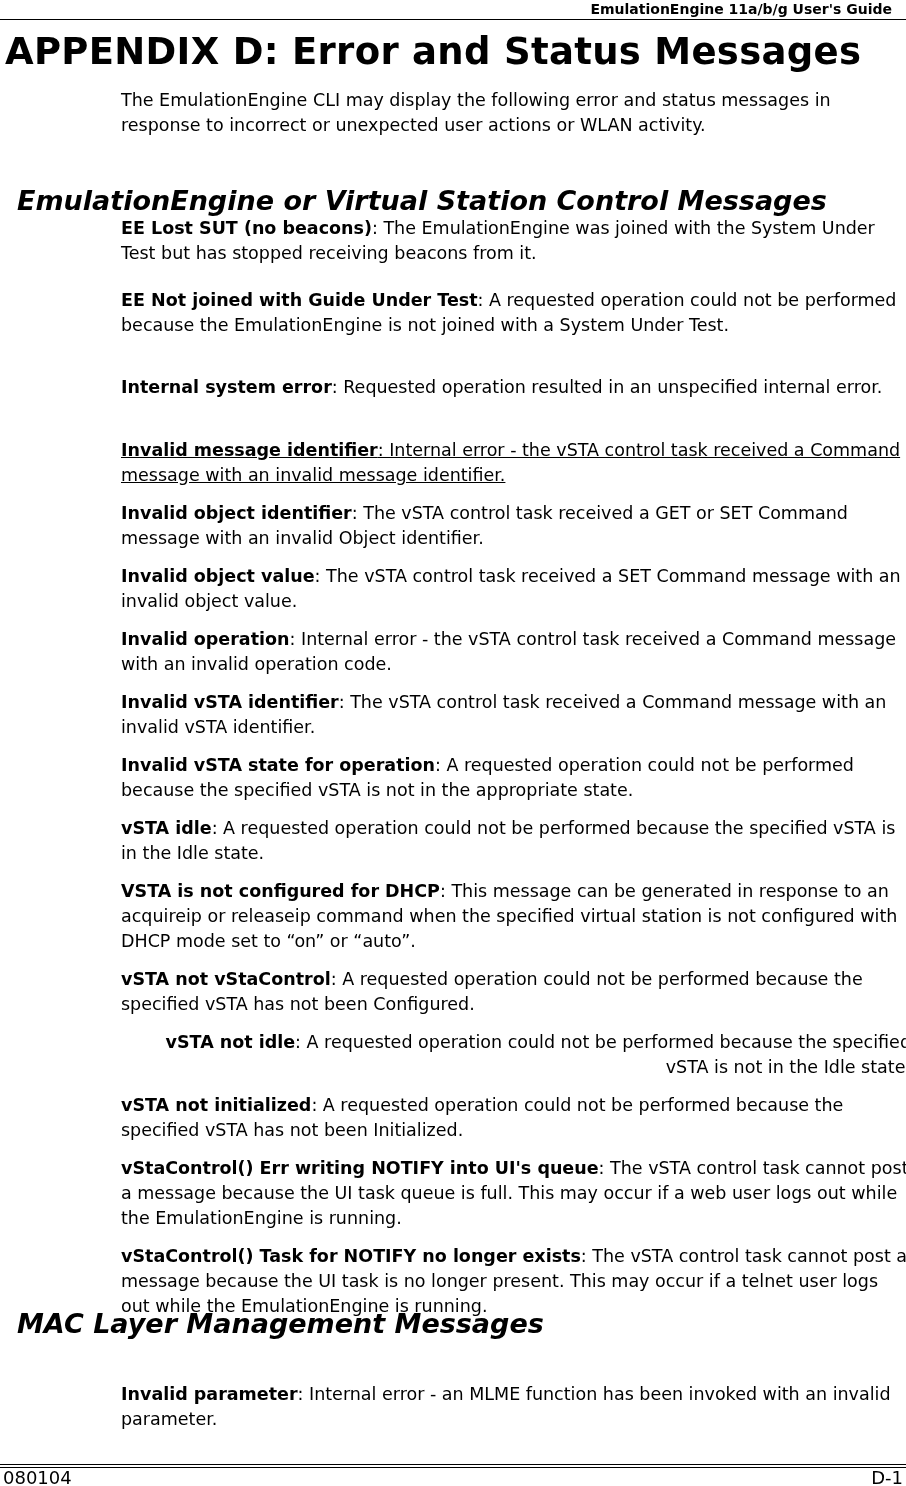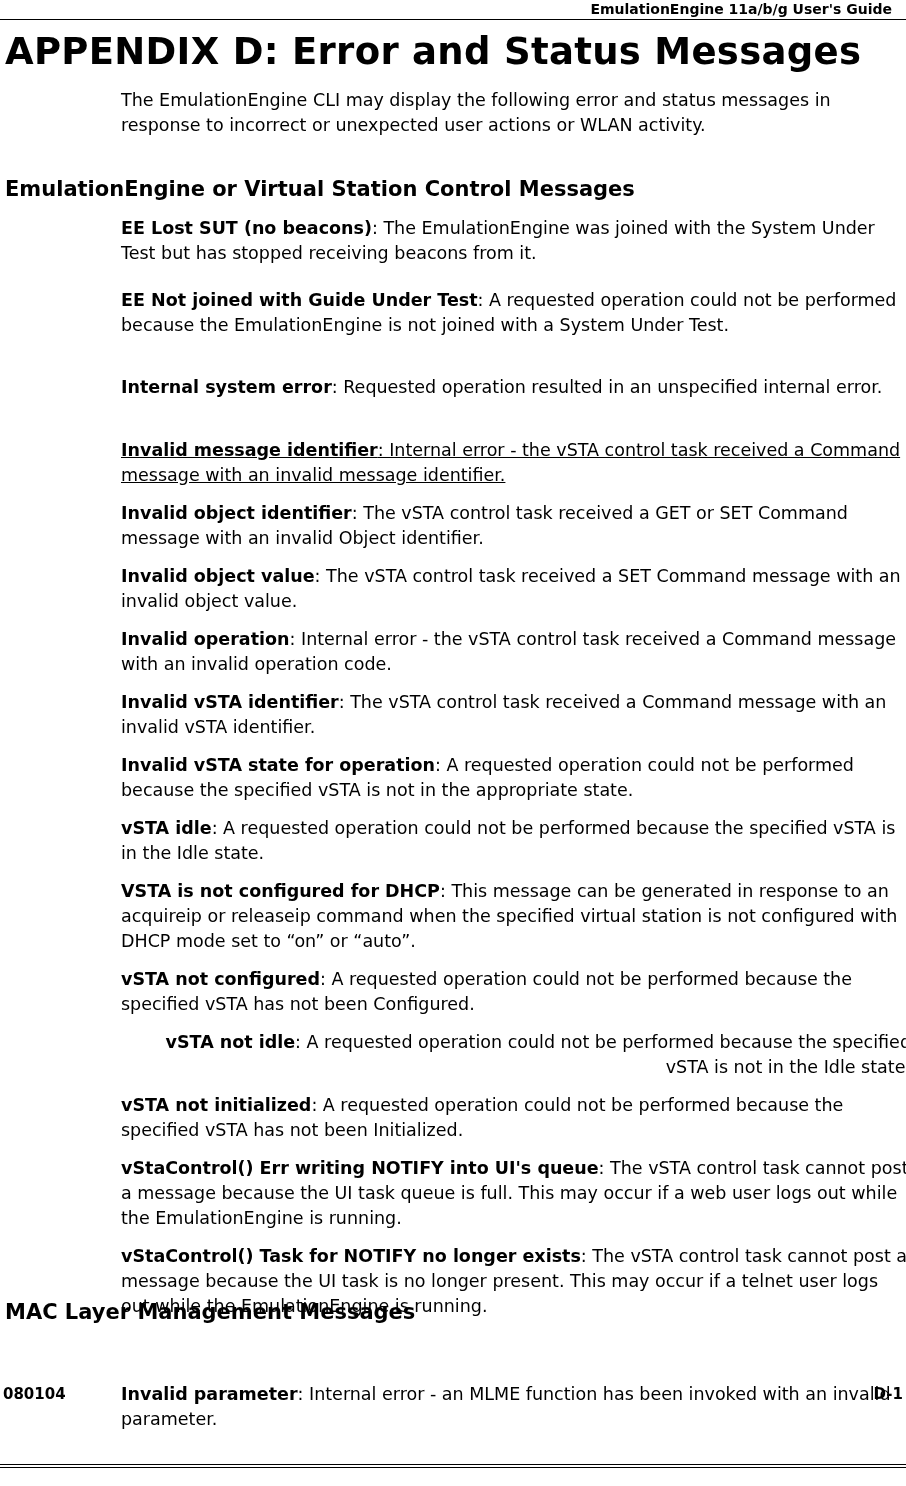--- a/index.html
+++ b/index.html
@@ -14,36 +14,37 @@
       padding-right: 14px;
       font-family: "DejaVu Sans", sans-serif;
     }
     .h1 {
       position: absolute; left: 5px; top: 34px;
       font-size: 37px; font-weight: bold; letter-spacing: 0.3px;
       font-family: "DejaVu Sans", sans-serif; margin: 0; line-height: 36px;
     }
     .h2 {
       position: absolute; left: 5px;
-      font-size: 21px; font-weight: bold; margin: 0; line-height: 36px;
+      font-size: 27px; font-weight: bold; margin: 12px; line-height: 36px;
       font-family: "DejaVu Sans", sans-serif;
+      font-style: italic;
     }
     .para {
       position: absolute; left: 116px; width: 790px;
       font-size: 17.5px; line-height: 25px;
       font-family: "DejaVu Sans", sans-serif;
       margin: 5px;
     }
     .para b { font-weight: bold; }
     .footer-rule {
       position: absolute; left: 0; right: 0; top: 1464px;
       height: 2px; border-top: 1px solid #000; border-bottom: 1px solid #000;
     }
     .footer-left, .footer-right {
-      position: absolute; top: 1386px; font-weight: bold; font-size: 15px;
+      position: absolute; top: 1469px; font-weight: normal; font-size: 18px;
       line-height: 17px; font-family: "DejaVu Sans", sans-serif;
     }
     .footer-left { left: 3px; }
     .footer-right { right: 3px; }
   </style>
 </head>
 <body>
 
 <div class="running-header">EmulationEngine 11a/b/g User's Guide</div>
 
@@ -56,21 +57,21 @@
 <p class="para" style="top:283px;"><b>EE Not joined with Guide Under Test</b><span>: A requested operation could not be performed because the EmulationEngine is not joined with a System Under Test.</span></p>
 <p class="para" style="top:370px;"><b>Internal system error</b><span>: Requested operation resulted in an unspecified internal error.</span></p>
 <p class="para" style="top:433px;text-decoration:underline;"><b>Invalid message identifier</b><span>: Internal error - the vSTA control task received a Command message with an invalid message identifier.</span></p>
 <p class="para" style="top:496px;"><b>Invalid object identifier</b><span>: The vSTA control task received a GET or SET Command message with an invalid Object identifier.</span></p>
 <p class="para" style="top:559px;"><b>Invalid object value</b><span>: The vSTA control task received a SET Command message with an invalid object value.</span></p>
 <p class="para" style="top:622px;"><b>Invalid operation</b><span>: Internal error - the vSTA control task received a Command message with an invalid operation code.</span></p>
 <p class="para" style="top:685px;"><b>Invalid vSTA identifier</b><span>: The vSTA control task received a Command message with an invalid vSTA identifier.</span></p>
 <p class="para" style="top:748px;"><b>Invalid vSTA state for operation</b><span>: A requested operation could not be performed because the specified vSTA is not in the appropriate state.</span></p>
 <p class="para" style="top:811px;"><b>vSTA idle</b><span>: A requested operation could not be performed because the specified vSTA is in the Idle state.</span></p>
 <p class="para" style="top:874px;"><b>VSTA is not configured for DHCP</b><span>: This message can be generated in response to an acquireip or releaseip command when the specified virtual station is not configured with DHCP mode set to “on” or “auto”.</span></p>
-<p class="para" style="top:962px;"><b>vSTA not configured</b><span>: A requested operation could not be performed because the specified vSTA has not been Configured.</span></p>
+<p class="para" style="top:962px;"><b>vSTA not vStaControl</b><span>: A requested operation could not be performed because the specified vSTA has not been Configured.</span></p>
 <p class="para" style="top:1025px;text-align:right;"><b>vSTA not idle</b><span>: A requested operation could not be performed because the specified vSTA is not in the Idle state.</span></p>
 <p class="para" style="top:1088px;"><b>vSTA not initialized</b><span>: A requested operation could not be performed because the specified vSTA has not been Initialized.</span></p>
 <p class="para" style="top:1151px;"><b>vStaControl() Err writing NOTIFY into UI's queue</b><span>: The vSTA control task cannot post a message because the UI task queue is full. This may occur if a web user logs out while the EmulationEngine is running.</span></p>
 <p class="para" style="top:1239px;"><b>vStaControl() Task for NOTIFY no longer exists</b><span>: The vSTA control task cannot post a message because the UI task is no longer present. This may occur if a telnet user logs out while the EmulationEngine is running.</span></p>
 
 <h2 class="h2" style="top:1294px;text-align:center;">MAC Layer Management Messages</h2>
 <p class="para" style="top:1377px;"><b>Invalid parameter</b><span>: Internal error - an MLME function has been invoked with an invalid parameter.</span></p>
 
 <div class="footer-rule"></div>
 <div class="footer-left">080104</div>

